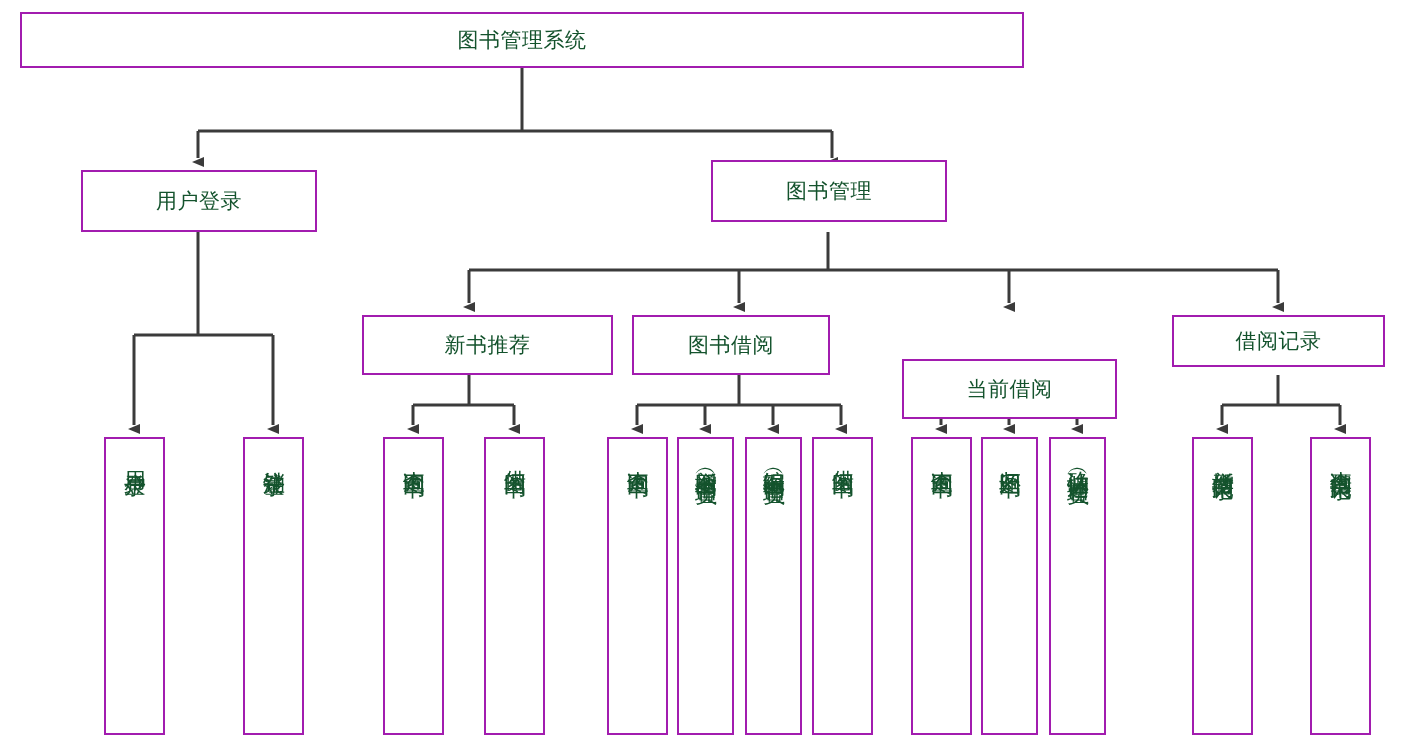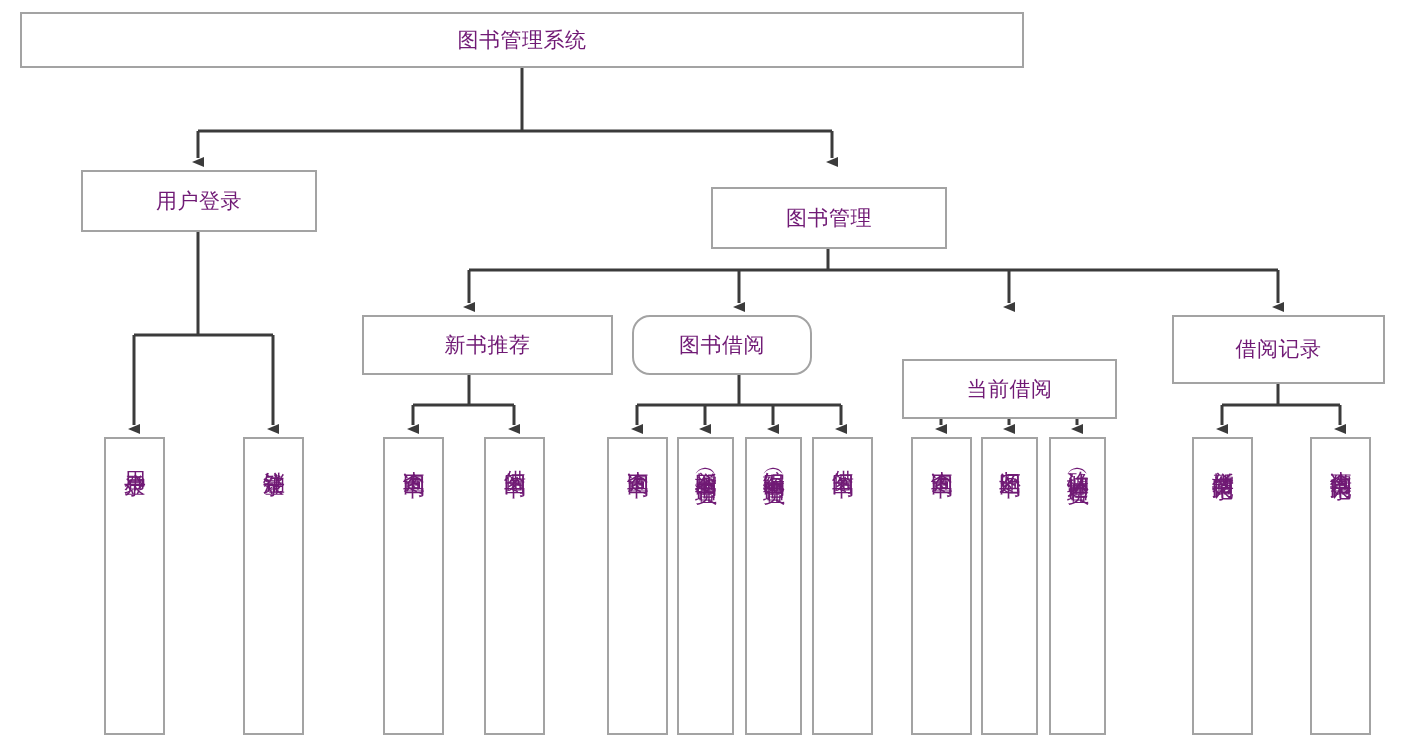--- a/index.html
+++ b/index.html
@@ -21,25 +21,25 @@
     position: absolute;
     left: 0;
     top: 0;
     width: 1405px;
     height: 747px;
   }
   .node {
     position: absolute;
     box-sizing: border-box;
     background: #ffffff;
-    border: 2px solid #a3a3a3;
+    border: 2px solid #a21caf;
     display: flex;
     align-items: center;
     justify-content: center;
-    color: #701a75;
+    color: #14532d;
   }
   .node-label {
     font-size: 21px;
     line-height: 1.18;
     letter-spacing: 0.5px;
     white-space: pre;
     text-align: center;
   }
   .node.vertical {
     align-items: flex-start;
@@ -121,34 +121,34 @@
     </g>
   </svg>
 
   <div class="node" style="left:20px; top:12px; width:1004px; height:56px;">
     <span class="node-label">图书管理系统</span>
   </div>
 
   <div class="node" style="left:81px; top:170px; width:236px; height:62px;">
     <span class="node-label">用户登录</span>
   </div>
-  <div class="node" style="left:711px; top:187px; width:236px; height:62px;">
+  <div class="node" style="left:711px; top:160px; width:236px; height:62px;">
     <span class="node-label">图书管理</span>
   </div>
 
   <div class="node" style="left:362px; top:315px; width:251px; height:60px;">
     <span class="node-label">新书推荐</span>
   </div>
-  <div class="node" style="left:632px; top:315px; width:180px; height:60px;border-radius:18px;">
+  <div class="node" style="left:632px; top:315px; width:198px; height:60px;">
     <span class="node-label">图书借阅</span>
   </div>
   <div class="node" style="left:902px; top:315px; width:215px; height:60px;margin-top:44px;">
     <span class="node-label">当前借阅</span>
   </div>
-  <div class="node" style="left:1172px; top:315px; width:213px; height:69px;">
+  <div class="node" style="left:1172px; top:315px; width:213px; height:52px;">
     <span class="node-label">借阅记录</span>
   </div>
 
   <div class="node vertical" style="left:104px; top:437px; width:61px; height:298px;">
     <span class="node-label">用户登录</span>
   </div>
   <div class="node vertical" style="left:243px; top:437px; width:61px; height:298px;">
     <span class="node-label">注销登录</span>
   </div>
 

